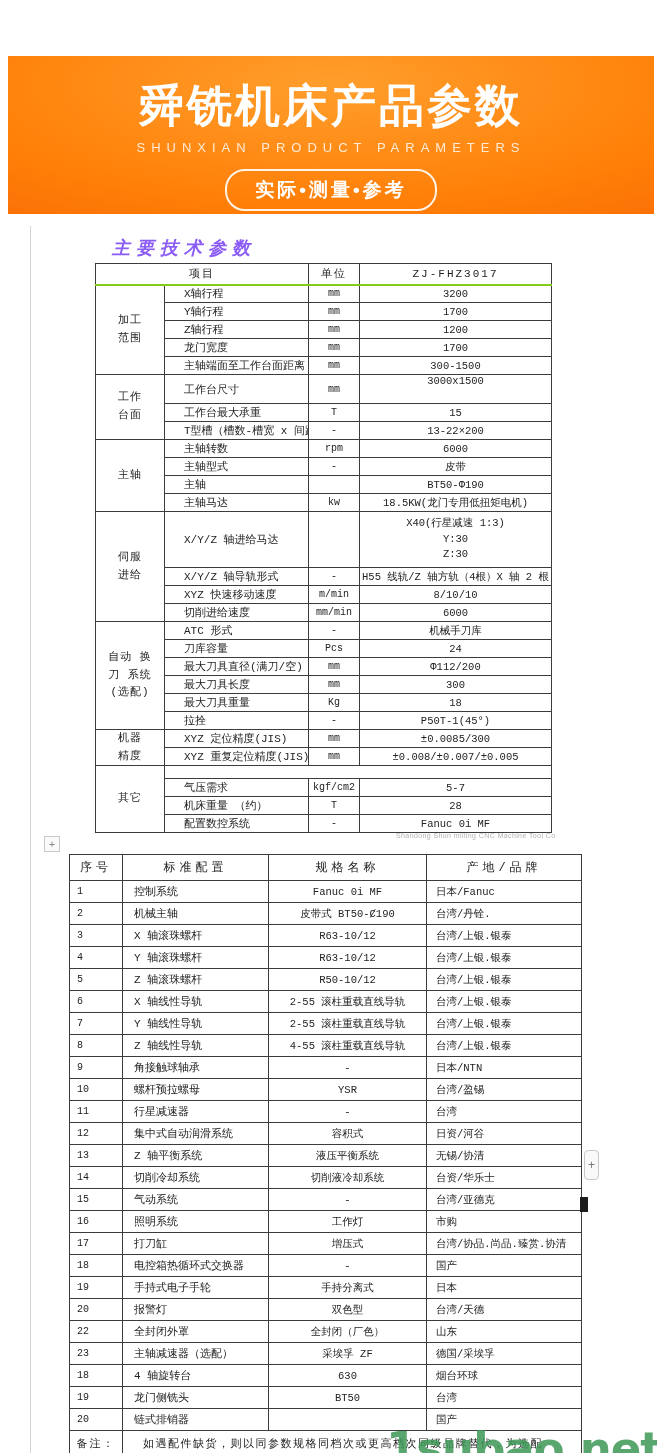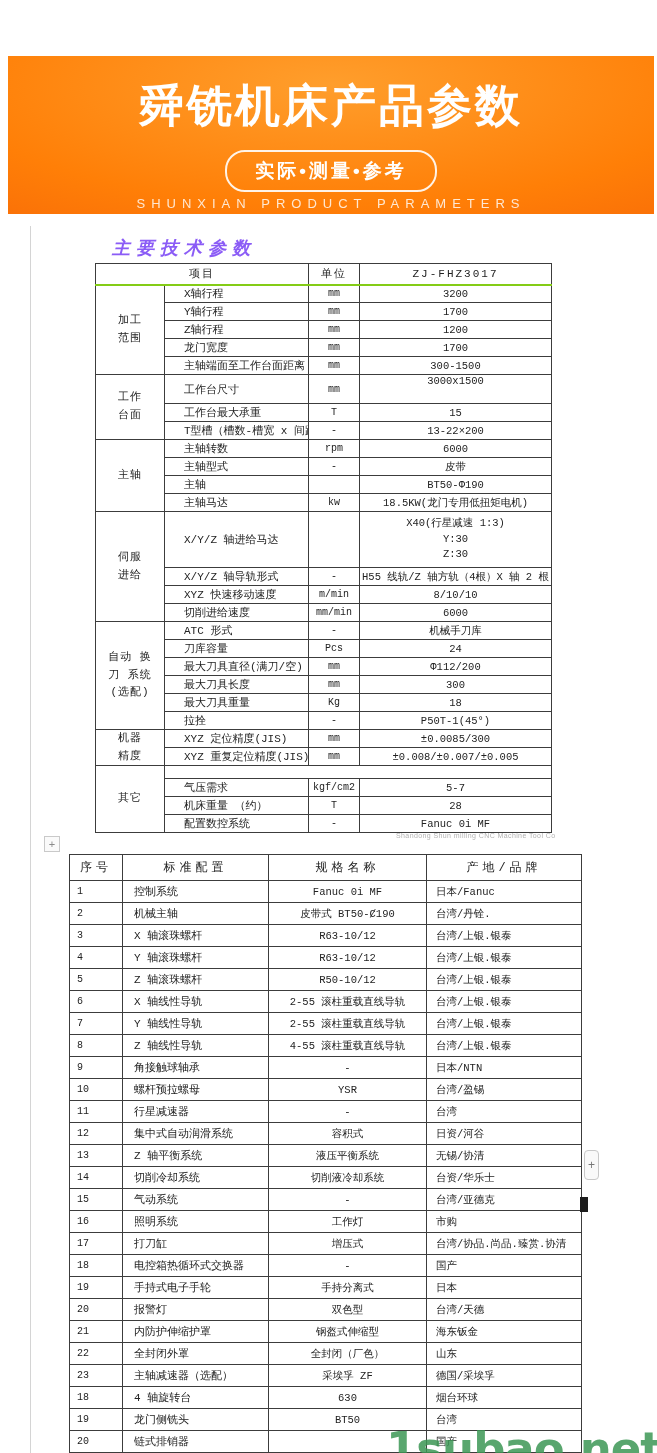--- a/index.html
+++ b/index.html
@@ -69,22 +69,22 @@
   #watermark { position:absolute; left:386px; top:1376px; font-size:45px; font-weight:bold;
     font-family:"DejaVu Sans",sans-serif; color:rgba(60,150,85,.85); letter-spacing:-1px; z-index:5; }
 </style>
 </head>
 <body>
 
 <div id="page">
 
   <div id="banner">
     <div id="banner-title">舜铣机床产品参数</div>
+    <div id="banner-sub">SHUNXIAN PRODUCT PARAMETERS</div>
     <div id="banner-badge">实际•测量•参考</div>
-    <div id="banner-sub">SHUNXIAN PRODUCT PARAMETERS</div>
   </div>
 
   <div id="page-edge"></div>
 
   <div id="sec-title">主要技术参数</div>
 
   <table id="t1">
     <colgroup>
         <col style="width:69px">
         <col style="width:144px">
@@ -384,26 +384,20 @@
           <td class="s">手持分离式</td>
           <td class="b">日本</td>
         </tr>
     <tr>
           <td class="n">20</td>
           <td class="c">报警灯</td>
           <td class="s">双色型</td>
           <td class="b">台湾/天德</td>
         </tr>
     <tr>
-          <td class="n">21</td>
-          <td class="c">内防护伸缩护罩</td>
-          <td class="s">钢盔式伸缩型</td>
-          <td class="b">海东钣金</td>
-        </tr>
-    <tr>
           <td class="n">22</td>
           <td class="c">全封闭外罩</td>
           <td class="s">全封闭（厂色）</td>
           <td class="b">山东</td>
         </tr>
     <tr>
           <td class="n">23</td>
           <td class="c">主轴减速器（选配）</td>
           <td class="s">采埃孚 ZF</td>
           <td class="b">德国/采埃孚</td>

